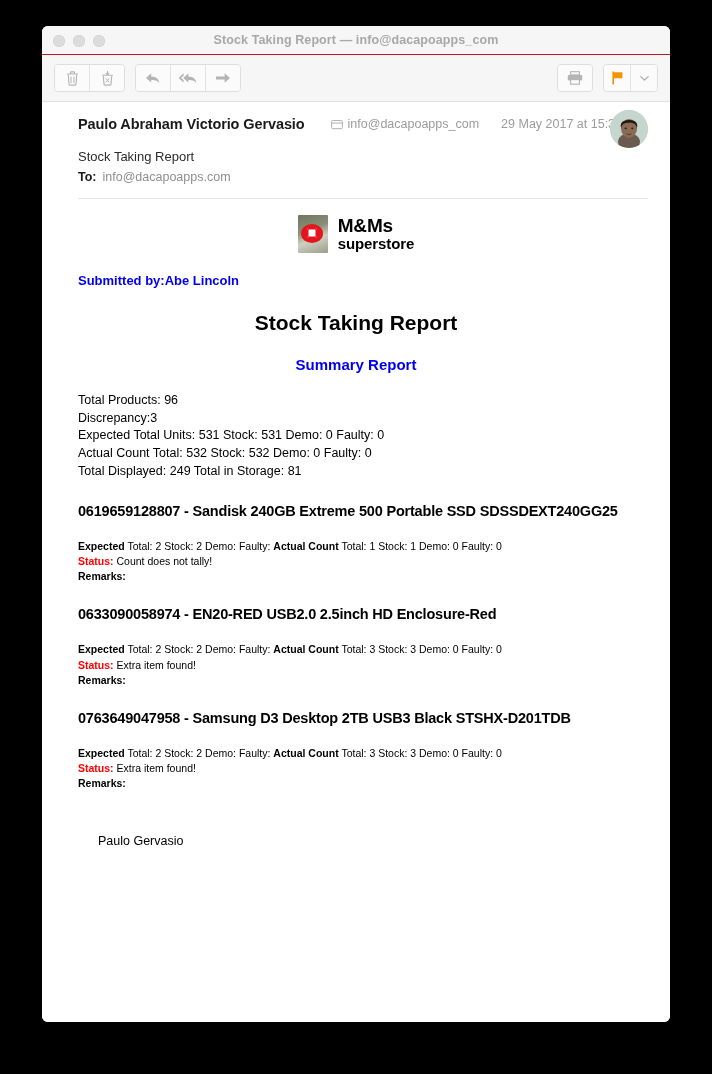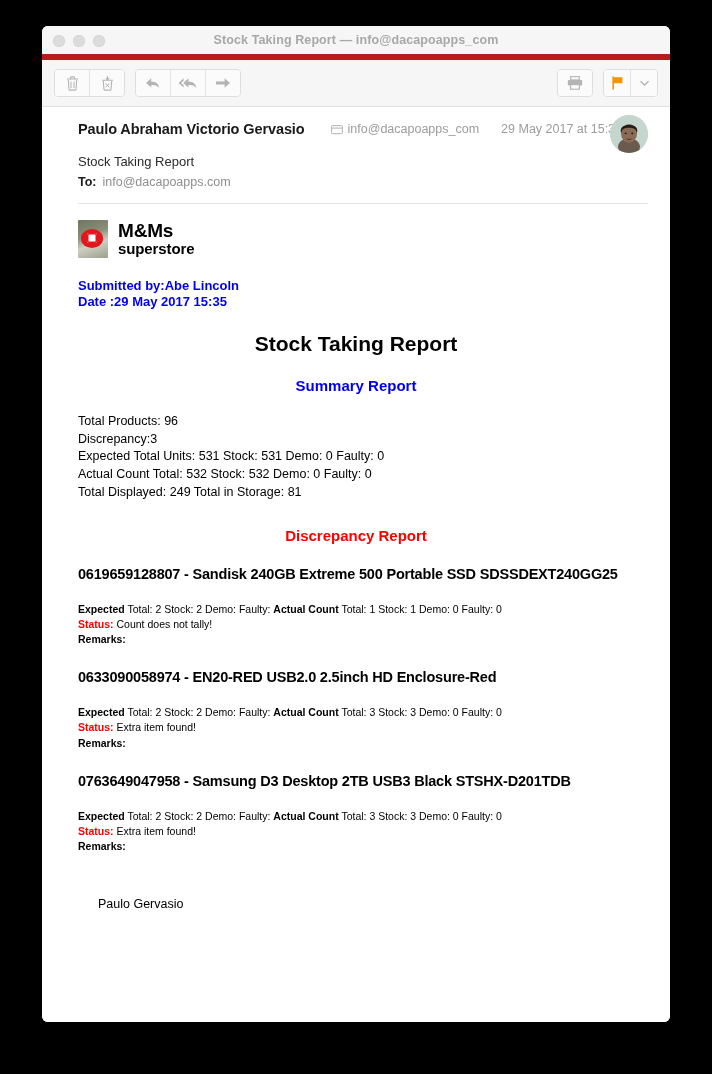--- a/index.html
+++ b/index.html
@@ -22,21 +22,21 @@
     border-radius: 6px;
     overflow: hidden;
     box-shadow: 0 0 0 0.5px rgba(0,0,0,0.18);
   }
 
   
   #titlebar {
     position: relative;
     height: 28px;
     background: #f6f6f6;
-    border-bottom: 6px solid #b91c1c;
+    border-bottom: 1px solid #b91c1c;
     display: flex;
     align-items: center;
   }
   .traffic-lights {
     position: absolute;
     left: 11px;
     top: 9px;
     display: flex;
     gap: 8px;
   }
@@ -160,20 +160,21 @@
   
   #body {
     padding: 14px 36px 0 36px;
     font-size: 13px;
     color: #000;
   }
   .brand-row {
     display: flex;
     align-items: center;
     margin-top: 2px;
+    justify-content: center;
   }
   #brand-logo {
     width: 30px;
     height: 38px;
     margin-right: 10px;
     flex: none;
     border-radius: 1px;
     position: relative;
     overflow: hidden;
     background: linear-gradient(160deg,#6f7561 0%, #8a8f78 38%, #cfcfc4 62%, #9a9f8a 100%);
@@ -416,21 +417,20 @@
           <div class="mm"></div>
         </div>
         <div class="brand-text">
           <div id="brand-name">M&amp;Ms</div>
           <div id="brand-sub">superstore</div>
         </div>
       </div>
 
       <div class="submitted-block">
         <div>Submitted by:Abe Lincoln</div>
-        <div>Date :29 May 2017 15:35</div>
       </div>
 
       <div id="report-title">Stock Taking Report</div>
 
       <div id="summary-title">Summary Report</div>
 
       <div id="summary-lines">
         <div>
           <b>Total Products:</b>
           <span>96</span>
@@ -447,21 +447,20 @@
           <span>Total: 532 Stock: 532 Demo: 0 Faulty: 0</span>
         </div>
         <div>
           <b>Total Displayed:</b>
           <span>249</span>
           <b>Total in Storage:</b>
           <span>81</span>
         </div>
       </div>
 
-      <div id="discrepancy-title">Discrepancy Report</div>
 
       <div class="disc-item">
         <div class="disc-name">0619659128807 - Sandisk 240GB Extreme 500 Portable SSD SDSSDEXT240GG25</div>
         <div class="disc-details">
           <div>
             <b>Expected</b>
             <span>Total: 2 Stock: 2 Demo: Faulty:</span>
             <b>Actual Count</b>
             <span>Total: 1 Stock: 1 Demo: 0 Faulty: 0</span>
           </div>

